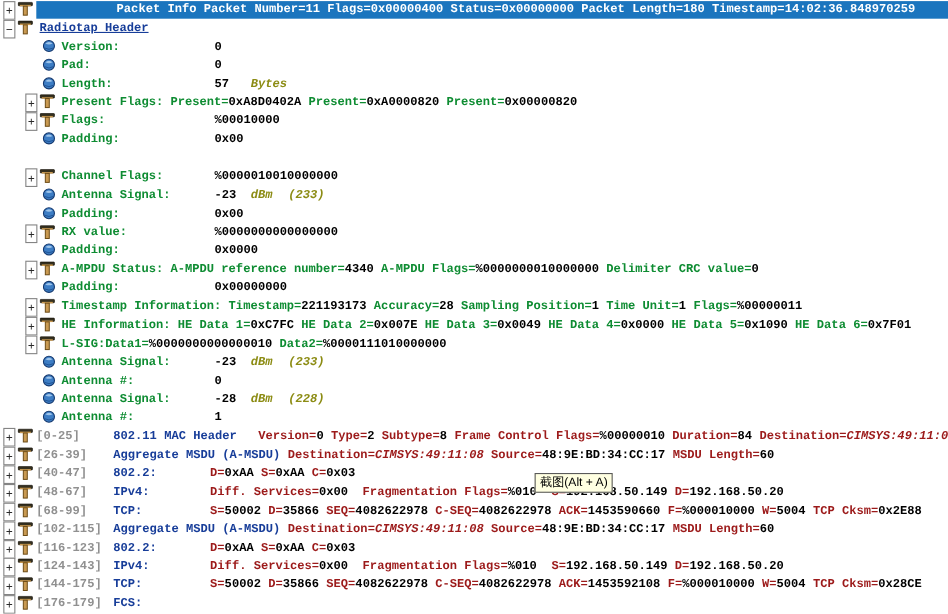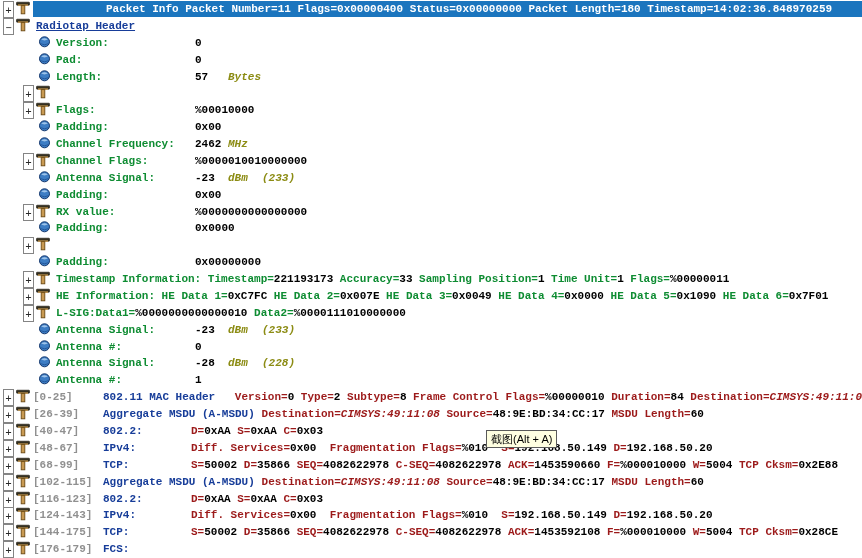--- a/index.html
+++ b/index.html
@@ -67,36 +67,31 @@
         </svg></span><span class="g lab">Pad:</span><span class="k val">0</span></div>
     <div class="row" style="top: 68.52px;"><span class="icon" style="left: 38px;"><svg width="13" height="13" viewBox="0 0 13 13">
           <circle cx="6.5" cy="6.8" r="5" fill="#3D7DC4" stroke="#14386E" stroke-width="1"></circle>
           <path d="M3.2 4.6 Q6.5 1.8 9.8 4.6 Q6.5 6.2 3.2 4.6Z" fill="#9EC4EA"></path>
           <path d="M2.4 8.6 Q6.5 11 10.6 8.6" stroke="#1D4E8F" fill="none" stroke-width="0.8"></path>
         </svg></span><span class="g lab">Length:</span><span class="k val">57</span><span class="o unit">Bytes</span></div>
     <div class="row" style="top: 85.4px;"><span class="exp" style="left: 23px;">+</span><span class="icon" style="left: 36px;"><svg width="14" height="14" viewBox="0 0 14 14">
           <rect x="0.5" y="1.2" width="13" height="3" rx="0.6" fill="#35301F" stroke="#17130A" stroke-width="0.6"></rect>
           <rect x="2" y="3.4" width="10" height="1.4" fill="#C99A52"></rect>
           <rect x="5.2" y="4.6" width="3.6" height="8.2" fill="#C99A52" stroke="#6B4A14" stroke-width="0.9"></rect>
-        </svg></span></div>
+        </svg></span><span style="left: 56px;"><span class="g">Present Flags: Present=</span><span class="k">0xA8D0402A</span><span class="g"> Present=</span><span class="k">0xA0000820</span><span class="g"> Present=</span><span class="k">0x00000820</span></span></div>
     <div class="row" style="top: 102.28px;"><span class="exp" style="left: 23px;">+</span><span class="icon" style="left: 36px;"><svg width="14" height="14" viewBox="0 0 14 14">
           <rect x="0.5" y="1.2" width="13" height="3" rx="0.6" fill="#35301F" stroke="#17130A" stroke-width="0.6"></rect>
           <rect x="2" y="3.4" width="10" height="1.4" fill="#C99A52"></rect>
           <rect x="5.2" y="4.6" width="3.6" height="8.2" fill="#C99A52" stroke="#6B4A14" stroke-width="0.9"></rect>
         </svg></span><span class="g lab">Flags:</span><span class="k val">%00010000</span></div>
     <div class="row" style="top: 119.16px;"><span class="icon" style="left: 38px;"><svg width="13" height="13" viewBox="0 0 13 13">
           <circle cx="6.5" cy="6.8" r="5" fill="#3D7DC4" stroke="#14386E" stroke-width="1"></circle>
           <path d="M3.2 4.6 Q6.5 1.8 9.8 4.6 Q6.5 6.2 3.2 4.6Z" fill="#9EC4EA"></path>
           <path d="M2.4 8.6 Q6.5 11 10.6 8.6" stroke="#1D4E8F" fill="none" stroke-width="0.8"></path>
         </svg></span><span class="g lab">Padding:</span><span class="k val">0x00</span></div>
-    <div class="row" style="top: 136.04px;"><span class="icon" style="left: 38px;"><svg width="13" height="13" viewBox="0 0 13 13">
-          <circle cx="6.5" cy="6.8" r="5" fill="#3D7DC4" stroke="#14386E" stroke-width="1"></circle>
-          <path d="M3.2 4.6 Q6.5 1.8 9.8 4.6 Q6.5 6.2 3.2 4.6Z" fill="#9EC4EA"></path>
-          <path d="M2.4 8.6 Q6.5 11 10.6 8.6" stroke="#1D4E8F" fill="none" stroke-width="0.8"></path>
-        </svg></span><span class="g lab">Channel Frequency:</span><span class="k val">2462</span><span class="o unit">MHz</span></div>
     <div class="row" style="top: 152.92px;"><span class="exp" style="left: 23px;">+</span><span class="icon" style="left: 36px;"><svg width="14" height="14" viewBox="0 0 14 14">
           <rect x="0.5" y="1.2" width="13" height="3" rx="0.6" fill="#35301F" stroke="#17130A" stroke-width="0.6"></rect>
           <rect x="2" y="3.4" width="10" height="1.4" fill="#C99A52"></rect>
           <rect x="5.2" y="4.6" width="3.6" height="8.2" fill="#C99A52" stroke="#6B4A14" stroke-width="0.9"></rect>
         </svg></span><span class="g lab">Channel Flags:</span><span class="k val">%0000010010000000</span></div>
     <div class="row" style="top: 169.8px;"><span class="icon" style="left: 38px;"><svg width="13" height="13" viewBox="0 0 13 13">
           <circle cx="6.5" cy="6.8" r="5" fill="#3D7DC4" stroke="#14386E" stroke-width="1"></circle>
           <path d="M3.2 4.6 Q6.5 1.8 9.8 4.6 Q6.5 6.2 3.2 4.6Z" fill="#9EC4EA"></path>
           <path d="M2.4 8.6 Q6.5 11 10.6 8.6" stroke="#1D4E8F" fill="none" stroke-width="0.8"></path>
         </svg></span><span class="g lab">Antenna Signal:</span><span class="k val">-23</span><span class="o unit">dBm</span><span class="o note">(233)</span></div>
@@ -112,31 +107,31 @@
         </svg></span><span class="g lab">RX value:</span><span class="k val">%0000000000000000</span></div>
     <div class="row" style="top: 220.44px;"><span class="icon" style="left: 38px;"><svg width="13" height="13" viewBox="0 0 13 13">
           <circle cx="6.5" cy="6.8" r="5" fill="#3D7DC4" stroke="#14386E" stroke-width="1"></circle>
           <path d="M3.2 4.6 Q6.5 1.8 9.8 4.6 Q6.5 6.2 3.2 4.6Z" fill="#9EC4EA"></path>
           <path d="M2.4 8.6 Q6.5 11 10.6 8.6" stroke="#1D4E8F" fill="none" stroke-width="0.8"></path>
         </svg></span><span class="g lab">Padding:</span><span class="k val">0x0000</span></div>
     <div class="row" style="top: 237.32px;"><span class="exp" style="left: 23px;">+</span><span class="icon" style="left: 36px;"><svg width="14" height="14" viewBox="0 0 14 14">
           <rect x="0.5" y="1.2" width="13" height="3" rx="0.6" fill="#35301F" stroke="#17130A" stroke-width="0.6"></rect>
           <rect x="2" y="3.4" width="10" height="1.4" fill="#C99A52"></rect>
           <rect x="5.2" y="4.6" width="3.6" height="8.2" fill="#C99A52" stroke="#6B4A14" stroke-width="0.9"></rect>
-        </svg></span></div>
+        </svg></span><span style="left: 56px;"><span class="g">A-MPDU Status: A-MPDU reference number=</span><span class="k">4340</span><span class="g"> A-MPDU Flags=</span><span class="k">%0000000010000000</span><span class="g"> Delimiter CRC value=</span><span class="k">0</span></span></div>
     <div class="row" style="top: 254.2px;"><span class="icon" style="left: 38px;"><svg width="13" height="13" viewBox="0 0 13 13">
           <circle cx="6.5" cy="6.8" r="5" fill="#3D7DC4" stroke="#14386E" stroke-width="1"></circle>
           <path d="M3.2 4.6 Q6.5 1.8 9.8 4.6 Q6.5 6.2 3.2 4.6Z" fill="#9EC4EA"></path>
           <path d="M2.4 8.6 Q6.5 11 10.6 8.6" stroke="#1D4E8F" fill="none" stroke-width="0.8"></path>
         </svg></span><span class="g lab">Padding:</span><span class="k val">0x00000000</span></div>
     <div class="row" style="top: 271.08px;"><span class="exp" style="left: 23px;">+</span><span class="icon" style="left: 36px;"><svg width="14" height="14" viewBox="0 0 14 14">
           <rect x="0.5" y="1.2" width="13" height="3" rx="0.6" fill="#35301F" stroke="#17130A" stroke-width="0.6"></rect>
           <rect x="2" y="3.4" width="10" height="1.4" fill="#C99A52"></rect>
           <rect x="5.2" y="4.6" width="3.6" height="8.2" fill="#C99A52" stroke="#6B4A14" stroke-width="0.9"></rect>
-        </svg></span><span style="left: 56px;"><span class="g">Timestamp Information: Timestamp=</span><span class="k">221193173</span><span class="g"> Accuracy=</span><span class="k">33</span><span class="g"> Sampling Position=</span><span class="k">1</span><span class="g"> Time Unit=</span><span class="k">1</span><span class="g"> Flags=</span><span class="k">%00000011</span></span></div>
+        </svg></span><span style="left: 56px;"><span class="g">Timestamp Information: Timestamp=</span><span class="k">221193173</span><span class="g"> Accuracy=</span><span class="k">28</span><span class="g"> Sampling Position=</span><span class="k">1</span><span class="g"> Time Unit=</span><span class="k">1</span><span class="g"> Flags=</span><span class="k">%00000011</span></span></div>
     <div class="row" style="top: 287.96px;"><span class="exp" style="left: 23px;">+</span><span class="icon" style="left: 36px;"><svg width="14" height="14" viewBox="0 0 14 14">
           <rect x="0.5" y="1.2" width="13" height="3" rx="0.6" fill="#35301F" stroke="#17130A" stroke-width="0.6"></rect>
           <rect x="2" y="3.4" width="10" height="1.4" fill="#C99A52"></rect>
           <rect x="5.2" y="4.6" width="3.6" height="8.2" fill="#C99A52" stroke="#6B4A14" stroke-width="0.9"></rect>
         </svg></span><span style="left: 56px;"><span class="g">HE Information: HE Data 1=</span><span class="k">0xC7FC</span><span class="g"> HE Data 2=</span><span class="k">0x007E</span><span class="g"> HE Data 3=</span><span class="k">0x0049</span><span class="g"> HE Data 4=</span><span class="k">0x0000</span><span class="g"> HE Data 5=</span><span class="k">0x1090</span><span class="g"> HE Data 6=</span><span class="k">0x7F01</span></span></div>
     <div class="row" style="top: 304.84px;"><span class="exp" style="left: 23px;">+</span><span class="icon" style="left: 36px;"><svg width="14" height="14" viewBox="0 0 14 14">
           <rect x="0.5" y="1.2" width="13" height="3" rx="0.6" fill="#35301F" stroke="#17130A" stroke-width="0.6"></rect>
           <rect x="2" y="3.4" width="10" height="1.4" fill="#C99A52"></rect>
           <rect x="5.2" y="4.6" width="3.6" height="8.2" fill="#C99A52" stroke="#6B4A14" stroke-width="0.9"></rect>
         </svg></span><span style="left: 56px;"><span class="g">L-SIG:Data1=</span><span class="k">%0000000000000010</span><span class="g"> Data2=</span><span class="k">%0000111010000000</span></span></div>

